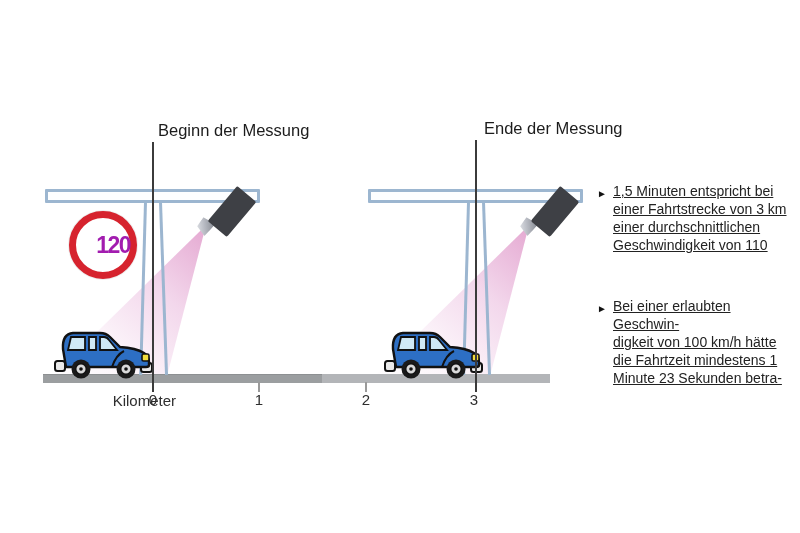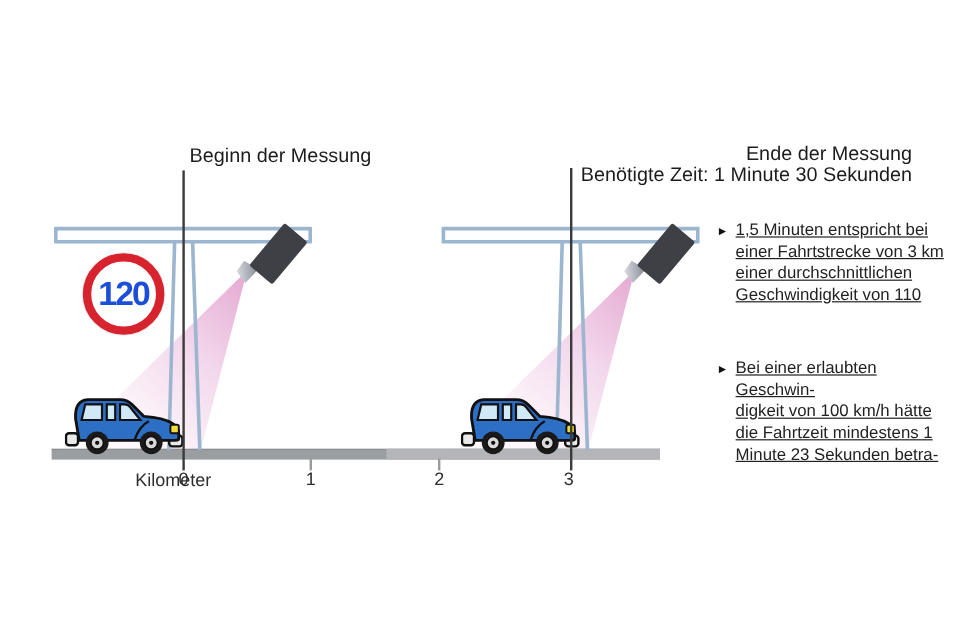--- a/index.html
+++ b/index.html
@@ -30,22 +30,22 @@
     clip-path:polygon(95% 4.5%,73% 99%,8% 99%);}
   
   .road{position:absolute;left:43px;top:374px;width:507px;height:8px;background:#9b9ea0;border-top:1px solid #8d9092;}
   .road-light{position:absolute;left:322px;top:374px;width:228px;height:9px;background:#b3b5b8;}
   .tick{position:absolute;width:2px;height:10px;top:382px;background:#9a9a9a;}
   .ticklab{position:absolute;top:391px;font-size:15px;color:#2e2e2e;transform:translateX(-50%);}
   .axislab{position:absolute;top:392px;font-size:15px;color:#2e2e2e;transform:translateX(-100%);margin-left:32px;}
   
   .sign{position:absolute;left:69px;top:211px;width:54px;height:54px;border:7px solid #d6232e;
     border-radius:50%;background:#fff;box-shadow:0 0 0 1px rgba(0,0,0,0.07);}
-  .sign span{display:block;width:54px;text-align:center;line-height:54px;
-    font-size:28px;font-weight:bold;letter-spacing:-1.5px;color:#1d4ed8;}
+  .sign span{display:block;width:54px;text-align:right;line-height:54px;
+    font-size:23px;font-weight:bold;letter-spacing:-1.5px;color:#a21caf;}
   
   .car{position:absolute;width:100px;height:54px;}
   
   .note{position:absolute;left:597px;width:200px;font-size:14px;line-height:18px;color:#222;}
   .note .marker{position:absolute;left:0;top:3px;font-size:10px;color:#111;}
   .note .lines{margin-left:16px;text-decoration:underline;}
 </style>
 </head>
 <body>
 
@@ -53,21 +53,20 @@
 
   <div class="cone" style="left:35px;top:218px;"></div>
   <div class="cone" style="left:358px;top:218px;"></div>
 
   <div class="road"></div>
   <div class="road-light"></div>
 
   <div class="abs hdr" style="left:158px;top:121px;">Beginn der Messung</div>
   <div class="abs hdr" style="left:484px;top:119px;">
     <div>Ende der Messung</div>
-    <div>Benötigte Zeit: 1 Minute 30 Sekunden</div>
   </div>
 
   <div class="beam" style="left:45px;top:189px;"></div>
   <div class="leg" style="left:144px;top:202px;transform:rotate(1.6deg);"></div>
   <div class="leg" style="left:159px;top:202px;transform:rotate(-2deg);"></div>
 
   <div class="beam" style="left:368px;top:189px;"></div>
   <div class="leg" style="left:467px;top:202px;transform:rotate(1.6deg);"></div>
   <div class="leg" style="left:482px;top:202px;transform:rotate(-2deg);"></div>
 

